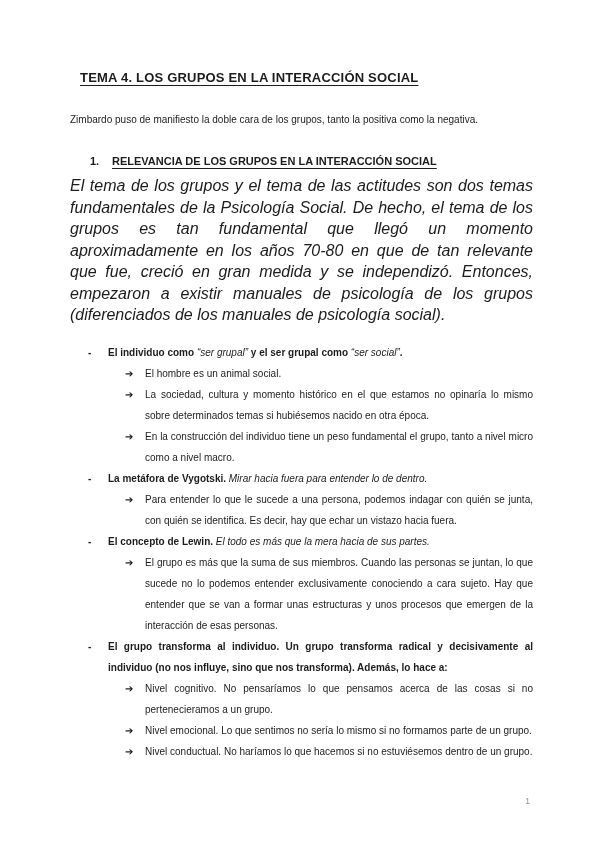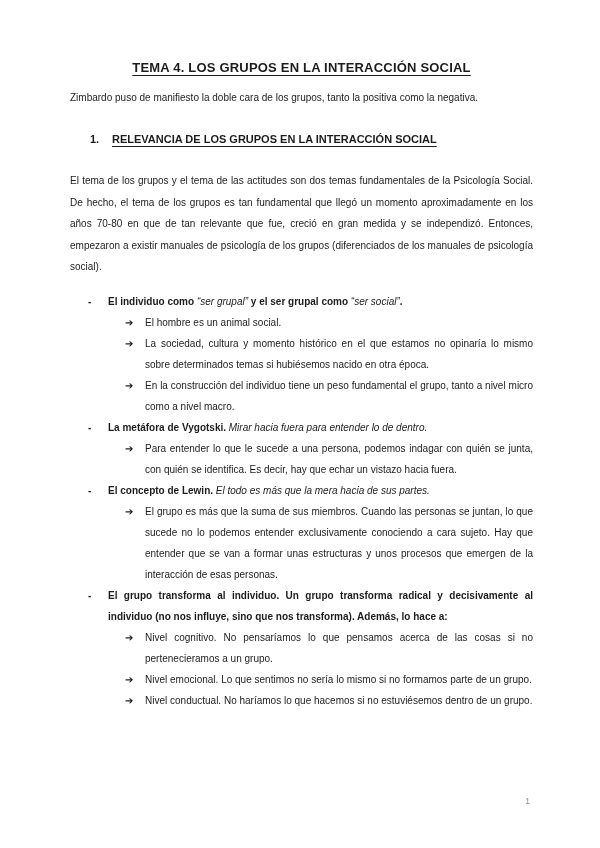--- a/index.html
+++ b/index.html
@@ -12,56 +12,57 @@
   }
   .page {
     position: relative;
     width: 600px; height: 848px;
     background: #ffffff;
     overflow: hidden;
   }
   .content { padding: 0 67px 0 70px; }
 
   .doc-title {
-    margin: 0;
+    margin: 10px;
     padding-top: 60px;
-    text-align: center;
+    text-align: left;
     font-size: 13px;
     font-weight: bold;
     letter-spacing: 0.2px;
   }
   .doc-title .u {
     text-decoration: underline;
     text-underline-offset: 3px;
   }
 
   .intro {
-    margin-top: 16px;
+    margin-top: 28px;
     font-size: 10px;
     line-height: 14px;
   }
 
   .section {
     margin-top: 28px;
     display: flex;
     align-items: baseline;
     font-weight: bold;
     font-size: 11px;
   }
   .section .num { margin-left: 20px; width: 22px; flex: 0 0 22px; }
   .section .txt {
     text-decoration: underline;
     text-underline-offset: 3px;
   }
 
   .para {
-    margin-top: 25px;
-    font-size: 10px;
+    margin-top: 8px;
+    font-size: 16px;
     line-height: 21.5px;
     text-align: justify;
+    font-style: italic;
   }
 
   .list { margin-top: 13px; }
   .li {
     display: flex;
     font-size: 10px;
     line-height: 21px;
   }
   .li .marker { flex: 0 0 20px; }
   .lvl1 { padding-left: 18px; }

